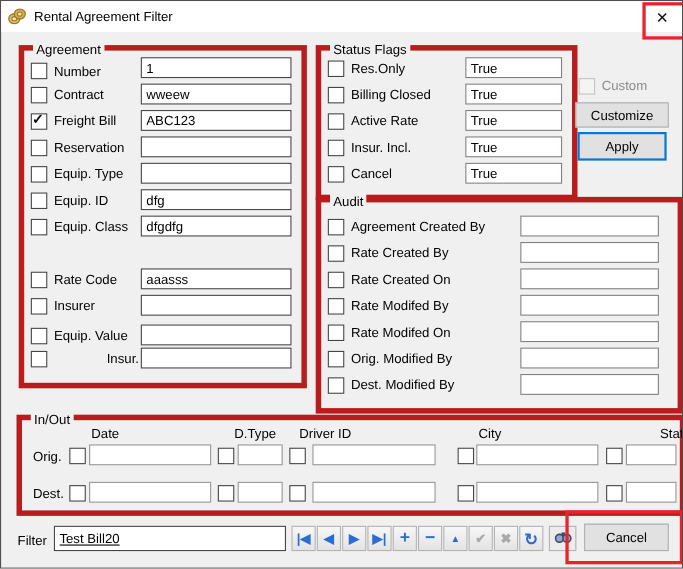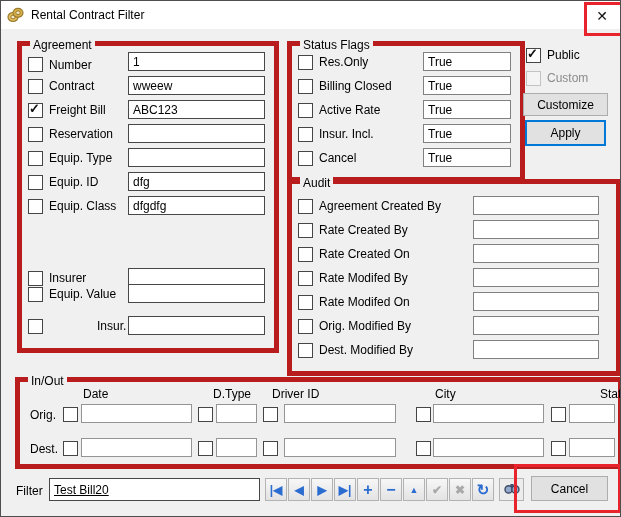--- a/index.html
+++ b/index.html
@@ -68,21 +68,21 @@
 
   <div class="titlebar">
     <span class="app-icon">
       <svg width="17" height="16" viewBox="0 0 17 16">
         <ellipse cx="6" cy="10" rx="5" ry="4.5" fill="#e3bd5e" stroke="#9a7b2d" stroke-width="1.2"></ellipse>
         <ellipse cx="6" cy="10" rx="2.2" ry="1.9" fill="#f7e9c2" stroke="#9a7b2d" stroke-width="1"></ellipse>
         <ellipse cx="11" cy="5.8" rx="5" ry="4.5" fill="#d8af4a" stroke="#9a7b2d" stroke-width="1.2"></ellipse>
         <ellipse cx="11" cy="5.8" rx="2.2" ry="1.9" fill="#f2e2b5" stroke="#9a7b2d" stroke-width="1"></ellipse>
       </svg>
     </span>
-    <span class="title">Rental Contract Filter</span>
+    <span class="title">Rental Agreement Filter</span>
     <button class="close-btn">
       <span>✕</span>
     </button>
     <div class="annotation" style="left:583px;top:1px;width:35px;height:28px;"></div>
   </div>
 
   <div class="group" style="left:16px;top:40px;width:252px;height:302px;">
     <span class="group-label">Agreement</span>
 
     <div class="frow" style="top:6px;align-items:flex-end;">
@@ -113,26 +113,31 @@
     <div class="frow" style="top:126px;">
         <span class="cb"></span>
         <span class="flabel">Equip. ID</span>
         <input class="tx tx-dark ag-in" value="dfg" style="">
       </div>
     <div class="frow" style="top:150px;">
         <span class="cb"></span>
         <span class="flabel">Equip. Class</span>
         <input class="tx tx-dark ag-in" value="dfgdfg" style="">
       </div>
+    <div class="frow" style="top:198px;">
+        <span class="cb"></span>
+        <span class="flabel">Rate Code</span>
+        <input class="tx tx-dark ag-in" value="aaasss" style="">
+      </div>
     <div class="frow" style="top:222px;">
         <span class="cb"></span>
         <span class="flabel">Insurer</span>
         <input class="tx tx-dark ag-in" value="" style="">
       </div>
-    <div class="frow" style="top:238px;">
+    <div class="frow" style="top:249px;">
         <span class="cb"></span>
         <span class="flabel">Equip. Value</span>
         <input class="tx tx-dark ag-in" value="" style="">
       </div>
     <div class="frow" style="top:270px;gap:48px;">
         <span class="cb"></span>
         <span class="flabel">Insur. Value</span>
         <input class="tx tx-dark ag-in" value="" style="">
       </div>
   </div>
@@ -159,24 +164,20 @@
         <span class="flabel">Insur. Incl.</span>
         <input class="tx tx-mid sf-in" value="True" style="">
       </div>
     <div class="frow" style="top:102px;">
         <span class="cb"></span>
         <span class="flabel">Cancel</span>
         <input class="tx tx-mid sf-in" value="True" style="">
       </div>
   </div>
 
-  <div class="frow" style="left:525px;top:44px;width:90px;">
-    <span class="cb checked"></span>
-    <span class="flabel">Public</span>
-  </div>
   <div class="frow" style="left:525px;top:67px;width:90px;">
     <span class="cb disabled"></span>
     <span class="flabel dim">Custom</span>
   </div>
   <button class="btn" style="left:522px;top:92px;width:85px;height:23px;">Customize</button>
   <button class="btn btn-apply" style="left:524px;top:119px;width:81px;height:26px;">Apply</button>
 
   <div class="group" style="left:286px;top:178px;width:324px;height:187px;">
     <span class="group-label">Audit</span>
     <div class="frow" style="top:12px;">

